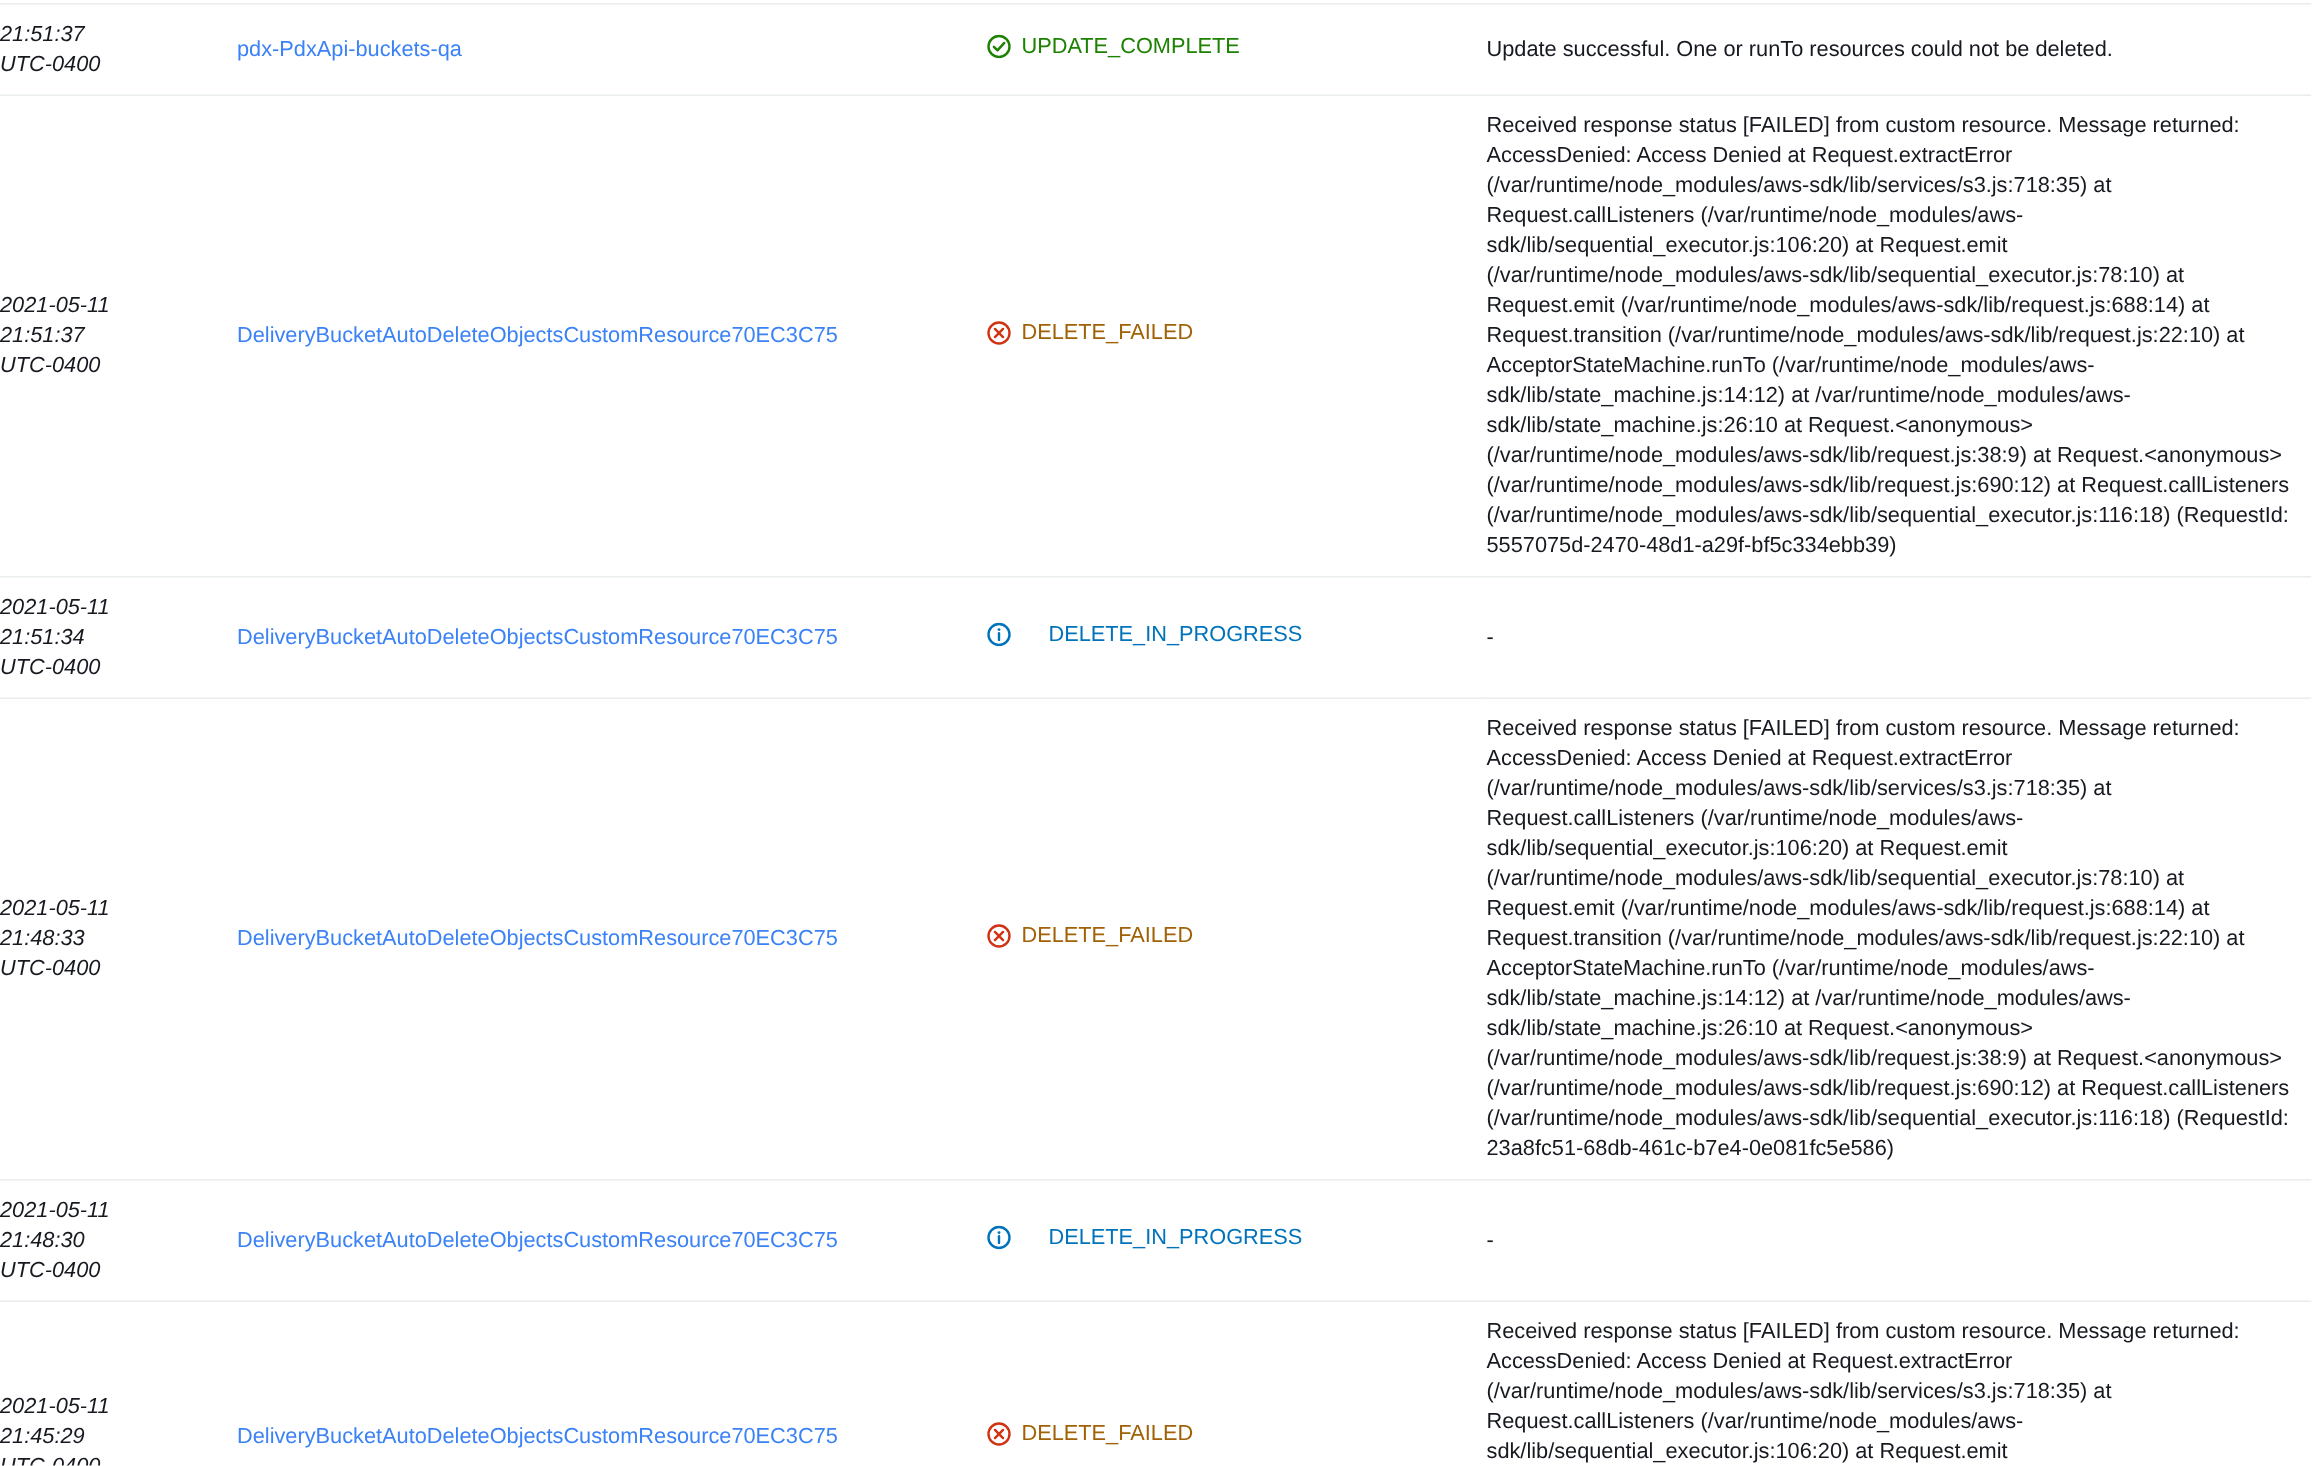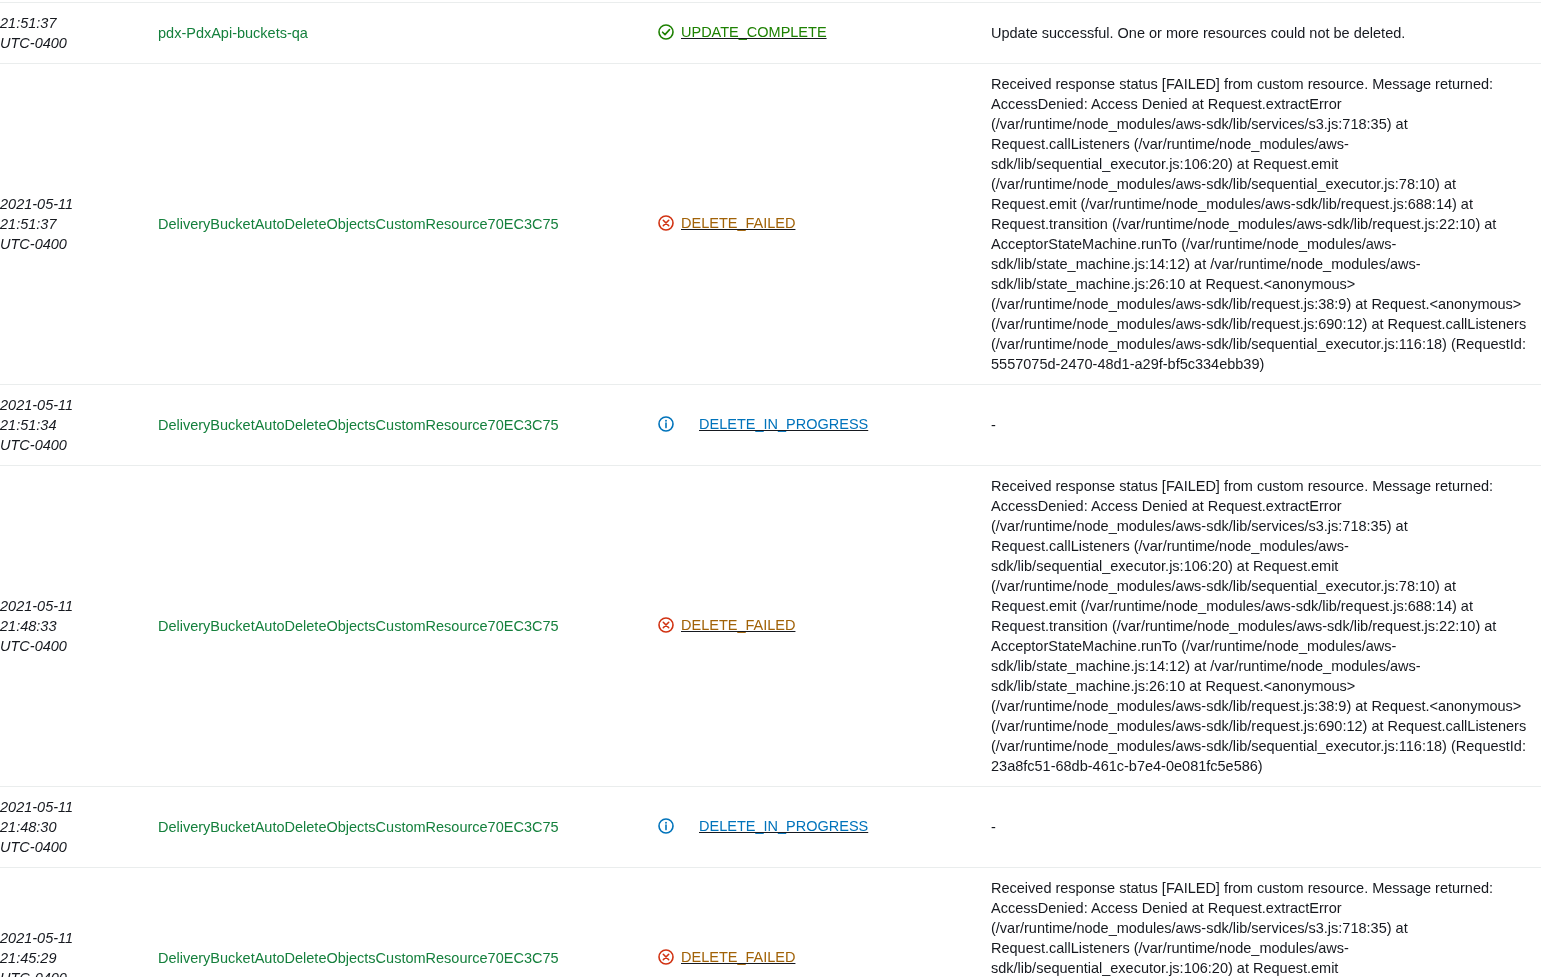--- a/index.html
+++ b/index.html
@@ -33,36 +33,35 @@
   }
   .cell-time {
     padding-left: 26px;
     padding-right: 10px;
     white-space: pre-line;
     color: #16191f;
     font-style: italic;
   }
   .cell-logical {
     padding-right: 10px;
-    color: #15803d;
+    color: #3b82f6;
     word-break: break-word;
   }
   .cell-status {
     padding-right: 10px;
   }
   .cell-reason {
     padding-right: 12px;
     color: #16191f;
     word-break: break-word;
   }
   .status-wrap {
     display: inline-flex;
     align-items: flex-start;
     gap: 7px;
-    text-decoration: underline;
   }
   .status-text {
     font-size: 14.5px;
     line-height: 20px;
   }
   .status-complete .status-text { color: #1d8102; }
   .status-failed   .status-text { color: #a16207; }
   .status-progress .status-text { color: #0073bb; margin-left: 18px; }
 
   .status-icon {
@@ -101,21 +100,21 @@
         <span class="status-wrap status-complete">
           <span class="status-icon">
             <svg viewBox="0 0 16 16" width="16" height="16" aria-hidden="true">
               <circle cx="8" cy="8" r="7" fill="none" stroke="#1d8102" stroke-width="1.6"></circle>
               <path d="M4.6 8.2 L7 10.6 L11.5 5.6" fill="none" stroke="#1d8102" stroke-width="1.6" stroke-linecap="round" stroke-linejoin="round"></path>
             </svg>
           </span>
           <span class="status-text">UPDATE_COMPLETE</span>
         </span>
       </td>
-      <td class="cell-reason">Update successful. One or more resources could not be deleted.</td>
+      <td class="cell-reason">Update successful. One or runTo resources could not be deleted.</td>
     </tr>
 
     <tr>
       <td class="cell-time">2021-05-11
 21:51:37
 UTC-0400</td>
       <td class="cell-logical">DeliveryBucketAutoDeleteObjectsCustomResource70EC3C75</td>
       <td class="cell-status">
         <span class="status-wrap status-failed">
           <span class="status-icon">

